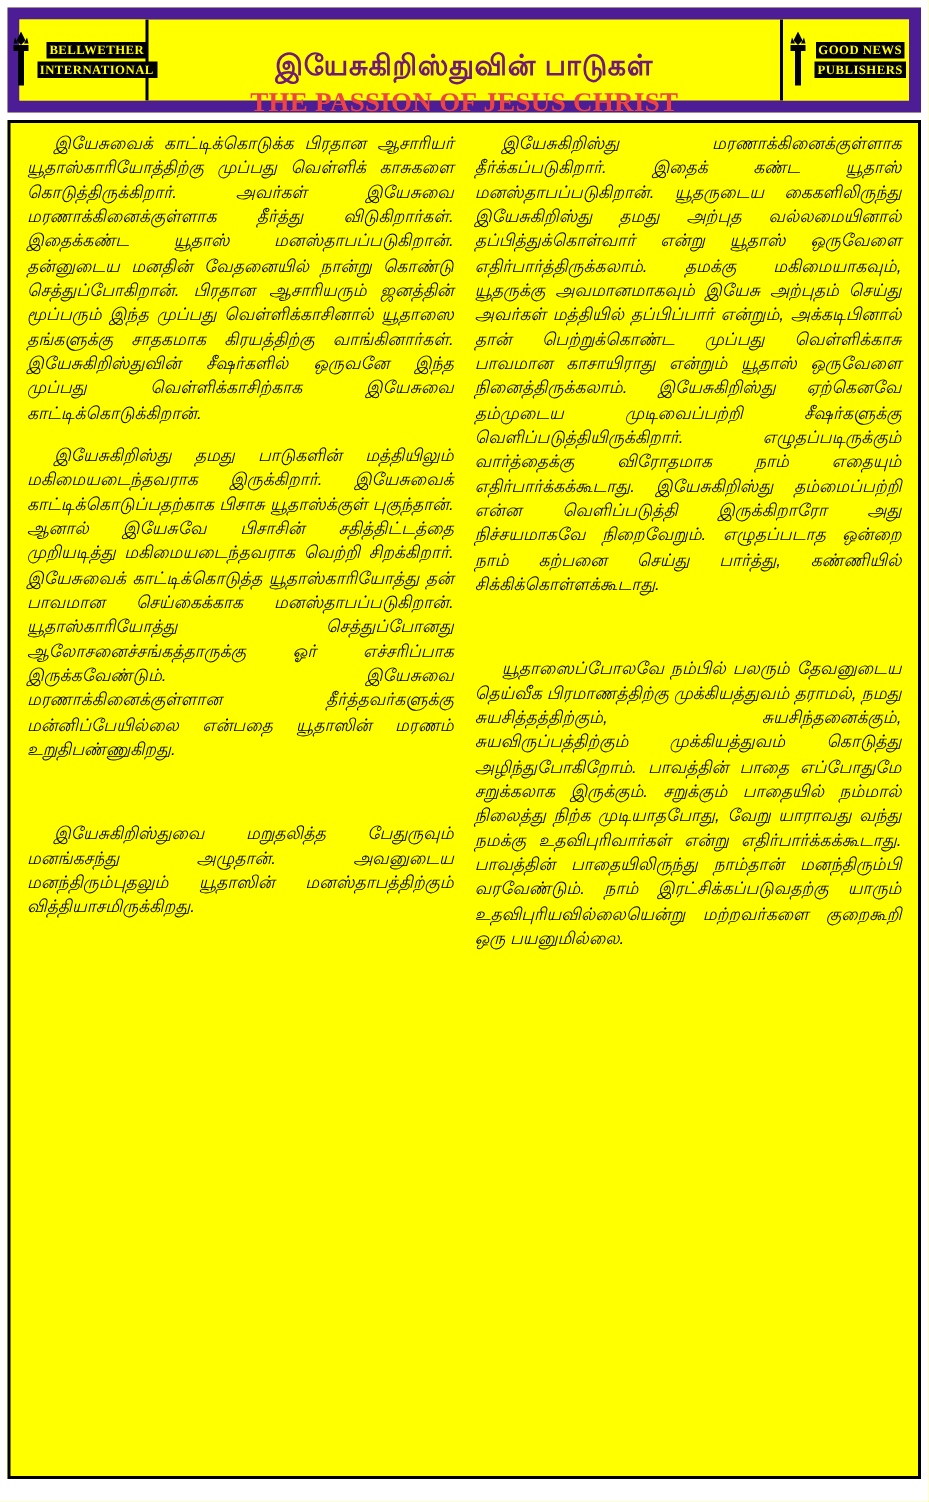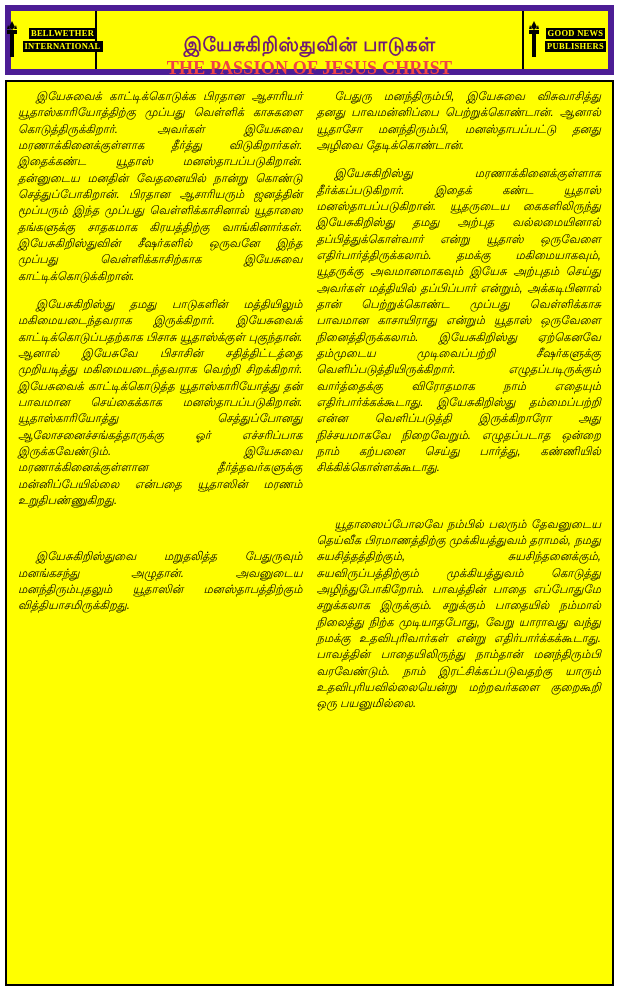--- a/index.html
+++ b/index.html
@@ -16,21 +16,21 @@
     box-sizing: border-box;
     background: #ffffff;
     position: relative;
     overflow: hidden;
   }
 
   
   .header {
     margin: 5px 5px 0 5px;
     height: 70px;
-    border: 6px solid #4c1d95;
+    border: 8px solid #4c1d95;
     background: #ffff00;
     display: flex;
     align-items: stretch;
     box-sizing: border-box;
   }
   .logo-box {
     width: 86px;
     border-right: 2px solid #000000;
     background: #ffff00;
     display: flex;
@@ -193,20 +193,19 @@
 
   <div class="body-box">
 
     <div class="col">
       <p>இயேசுவைக்    காட்டிக்கொடுக்க    பிரதான    ஆசாரியர் யூதாஸ்காரியோத்திற்கு  முப்பது  வெள்ளிக் காசுகளை    கொடுத்திருக்கிறார்.    அவர்கள்    இயேசுவை மரணாக்கினைக்குள்ளாக    தீர்த்து  விடுகிறார்கள்.  இதைக்கண்ட  யூதாஸ் மனஸ்தாபப்படுகிறான்.  தன்னுடைய  மனதின் வேதனையில் நான்று கொண்டு செத்துப்போகிறான். பிரதான ஆசாரியரும் ஜனத்தின் மூப்பரும் இந்த முப்பது வெள்ளிக்காசினால் யூதாஸை தங்களுக்கு சாதகமாக கிரயத்திற்கு வாங்கினார்கள். இயேசுகிறிஸ்துவின் சீஷர்களில் ஒருவனே இந்த முப்பது வெள்ளிக்காசிற்காக இயேசுவை காட்டிக்கொடுக்கிறான்.</p>
       <p>இயேசுகிறிஸ்து  தமது  பாடுகளின் மத்தியிலும்    மகிமையடைந்தவராக இருக்கிறார்.    இயேசுவைக் காட்டிக்கொடுப்பதற்காக  பிசாசு  யூதாஸ்க்குள்  புகுந்தான்.  ஆனால் இயேசுவே பிசாசின் சதித்திட்டத்தை முறியடித்து மகிமையடைந்தவராக வெற்றி சிறக்கிறார். இயேசுவைக் காட்டிக்கொடுத்த யூதாஸ்காரியோத்து தன் பாவமான செய்கைக்காக மனஸ்தாபப்படுகிறான். யூதாஸ்காரியோத்து செத்துப்போனது ஆலோசனைச்சங்கத்தாருக்கு ஓர் எச்சரிப்பாக இருக்கவேண்டும். இயேசுவை மரணாக்கினைக்குள்ளான தீர்த்தவர்களுக்கு மன்னிப்பேயில்லை என்பதை யூதாஸின் மரணம் உறுதிபண்ணுகிறது.</p>
       <p>இயேசுகிறிஸ்துவை  மறுதலித்த பேதுருவும்  மனங்கசந்து  அழுதான். அவனுடைய மனந்திரும்புதலும் யூதாஸின் மனஸ்தாபத்திற்கும் வித்தியாசமிருக்கிறது.</p>
     </div>
 
     <div class="col">
-      <p>பேதுரு  மனந்திரும்பி,  இயேசுவை விசுவாசித்து  தனது  பாவமன்னிப்பை பெற்றுக்கொண்டான். ஆனால் யூதாசோ மனந்திரும்பி, மனஸ்தாபப்பட்டு தனது அழிவை தேடிக்கொண்டான்.</p>
       <p>இயேசுகிறிஸ்து மரணாக்கினைக்குள்ளாக தீர்க்கப்படுகிறார். இதைக் கண்ட யூதாஸ் மனஸ்தாபப்படுகிறான்.    யூதருடைய கைகளிலிருந்து இயேசுகிறிஸ்து தமது அற்புத  வல்லமையினால்  தப்பித்துக்கொள்வார் என்று யூதாஸ் ஒருவேளை எதிர்பார்த்திருக்கலாம். தமக்கு மகிமையாகவும்,  யூதருக்கு அவமானமாகவும் இயேசு அற்புதம் செய்து அவர்கள் மத்தியில் தப்பிப்பார் என்றும், அக்கடிபினால் தான் பெற்றுக்கொண்ட முப்பது  வெள்ளிக்காசு  பாவமான காசாயிராது என்றும் யூதாஸ் ஒருவேளை நினைத்திருக்கலாம். இயேசுகிறிஸ்து ஏற்கெனவே தம்முடைய முடிவைப்பற்றி சீஷர்களுக்கு வெளிப்படுத்தியிருக்கிறார். எழுதப்படிருக்கும்  வார்த்தைக்கு விரோதமாக  நாம்  எதையும் எதிர்பார்க்கக்கூடாது. இயேசுகிறிஸ்து தம்மைப்பற்றி என்ன வெளிப்படுத்தி இருக்கிறாரோ அது நிச்சயமாகவே நிறைவேறும். எழுதப்படாத ஒன்றை நாம் கற்பனை செய்து பார்த்து, கண்ணியில் சிக்கிக்கொள்ளக்கூடாது.</p>
       <p>யூதாஸைப்போலவே நம்பில் பலரும் தேவனுடைய தெய்வீக பிரமாணத்திற்கு முக்கியத்துவம்  தராமல்,  நமது சுயசித்தத்திற்கும், சுயசிந்தனைக்கும், சுயவிருப்பத்திற்கும் முக்கியத்துவம் கொடுத்து அழிந்துபோகிறோம். பாவத்தின் பாதை எப்போதுமே சறுக்கலாக இருக்கும். சறுக்கும் பாதையில் நம்மால் நிலைத்து நிற்க முடியாதபோது, வேறு யாராவது வந்து நமக்கு உதவிபுரிவார்கள் என்று எதிர்பார்க்கக்கூடாது. பாவத்தின் பாதையிலிருந்து நாம்தான் மனந்திரும்பி வரவேண்டும். நாம் இரட்சிக்கப்படுவதற்கு யாரும்  உதவிபுரியவில்லையென்று மற்றவர்களை  குறைகூறி  ஒரு பயனுமில்லை.</p>
     </div>
 
   </div>
 
 </div>
 
 </body></html>

